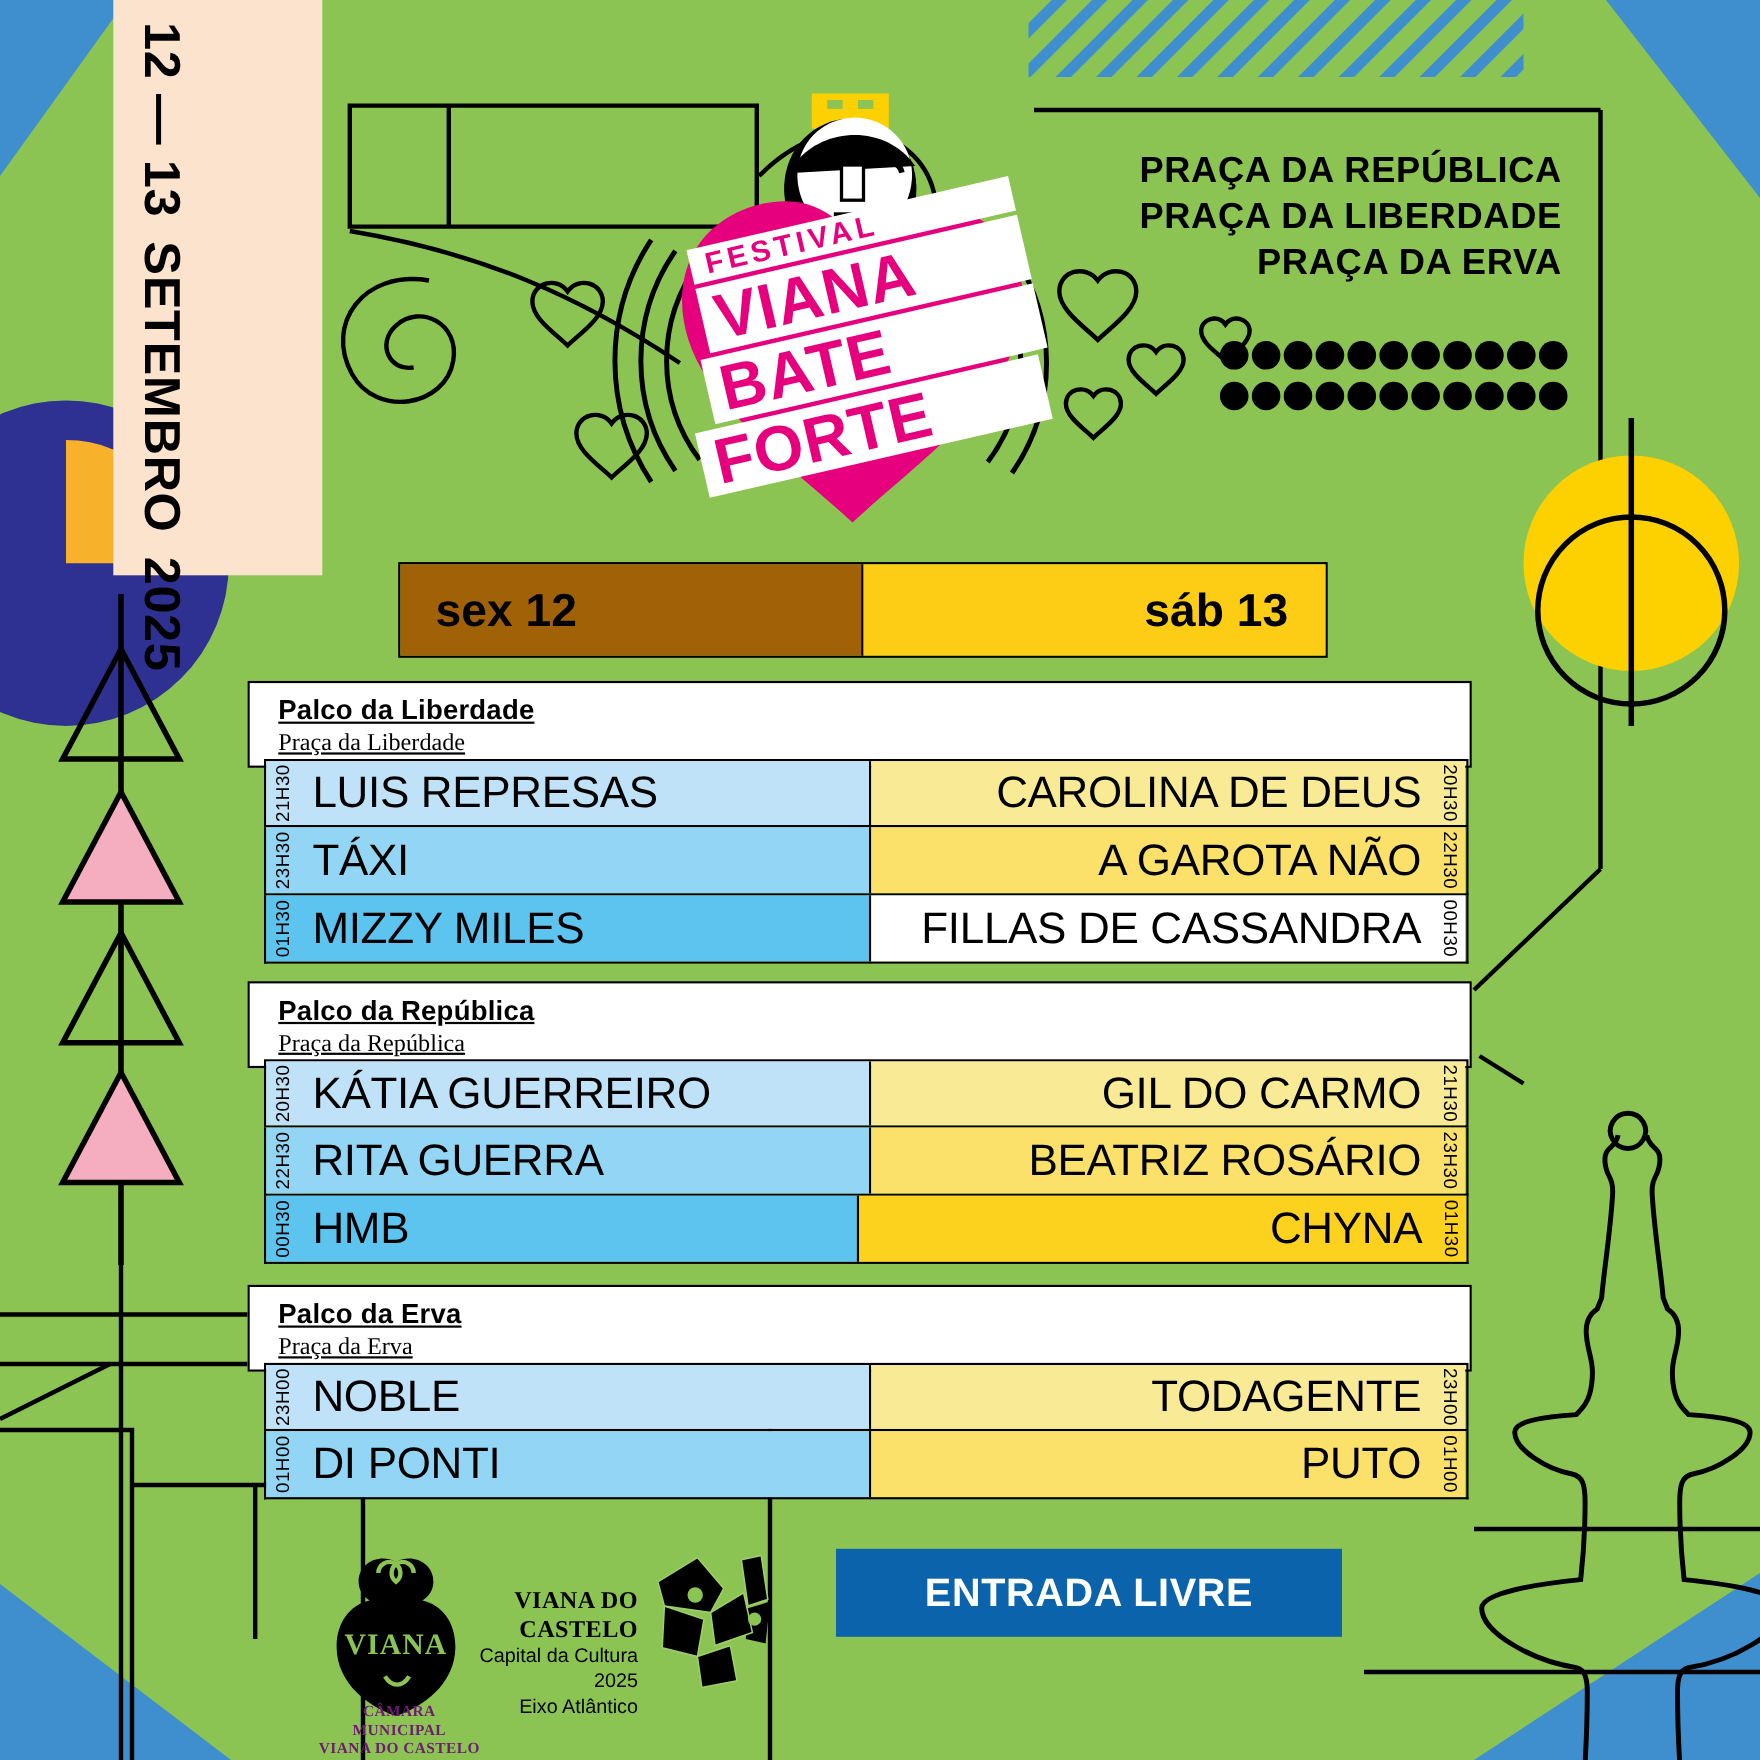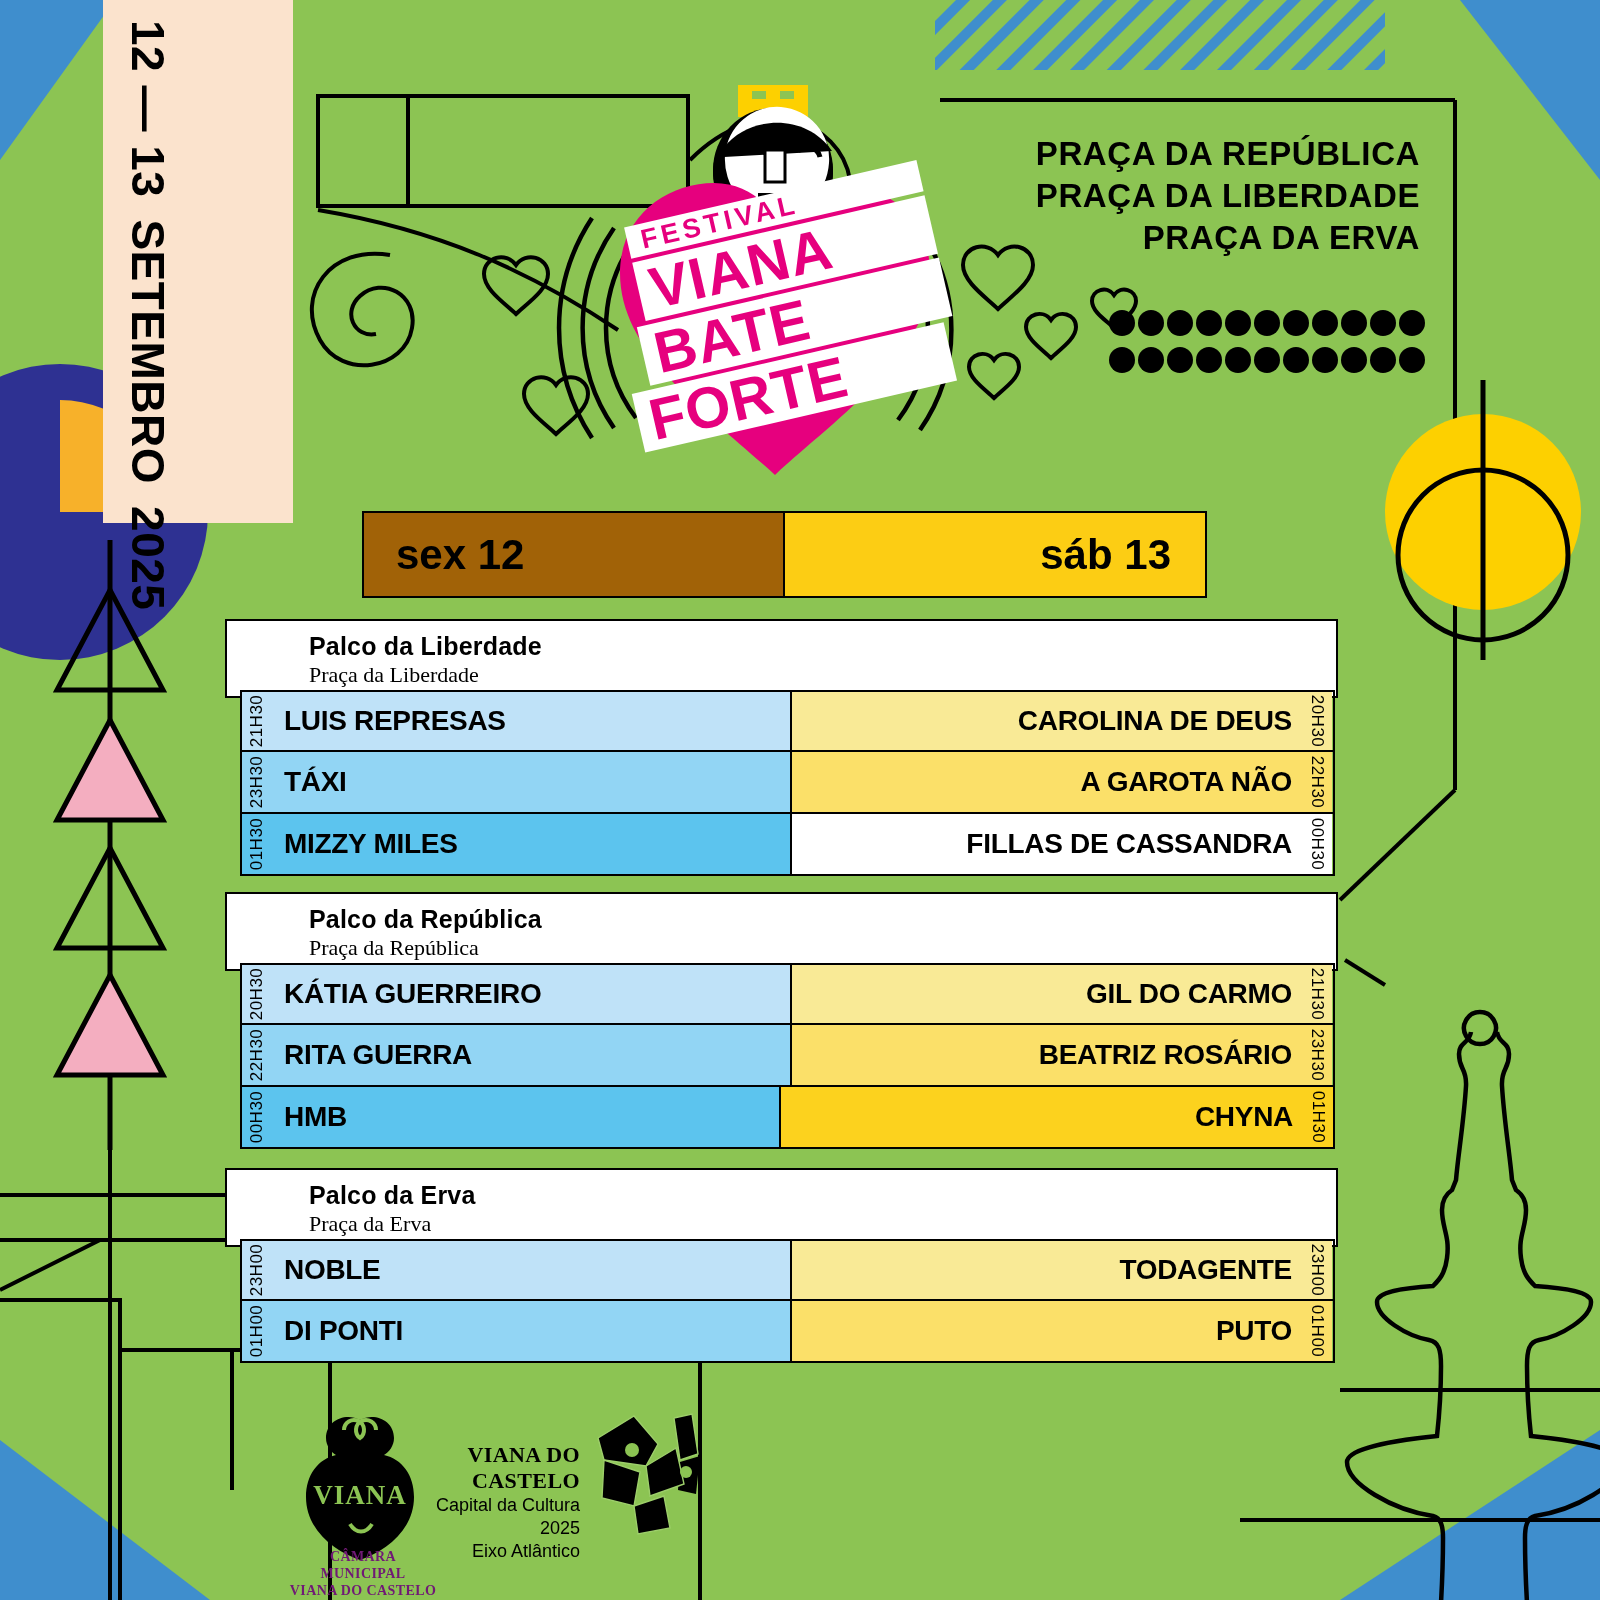--- a/index.html
+++ b/index.html
@@ -59,21 +59,22 @@
   }
   .dayhead .d1{background:#a16207;justify-content:flex-start;padding-left:32px;border-right:2.5px solid #000;}
   .dayhead .d2{background:#fccd14;justify-content:flex-end;padding-right:34px;}
 
   
   .stageblock{position:absolute;}
   .stage-head{
     position:absolute;left:0;top:0;
     background:#fff;border:2.5px solid #000;
     box-sizing:border-box;
-    padding:10px 0 8px 82px;
+    padding:10px 0 8px 26px;
+    text-decoration:underline;
   }
   .stage-title{font-size:25px;font-weight:700;color:#000;line-height:30px;letter-spacing:.2px;}
   .stage-sub{font-family:"Liberation Serif",serif;font-size:22px;color:#000;line-height:27px;}
 
   .rows{position:absolute;left:0;}
   .row{
     display:flex;height:62px;box-sizing:border-box;
     border:2.5px solid #000;border-top-width:0;
     position:relative;
   }
@@ -89,21 +90,21 @@
   }
   .time span{
     font-size:17px;font-weight:400;color:#000;white-space:nowrap;
     letter-spacing:.5px;
   }
   .time.l span{transform:rotate(-90deg);}
   .time.r span{transform:rotate(90deg);}
 
   .act{
     flex:1;display:flex;align-items:center;height:100%;
-    font-size:28px;font-weight:700;color:#000;letter-spacing:-.3px;
+    font-size:40px;font-weight:400;color:#000;letter-spacing:-.3px;
     white-space:nowrap;overflow:hidden;
   }
   .act.l{justify-content:flex-start;padding-left:12px;}
   .act.r{justify-content:flex-end;padding-right:10px;}
 
   
   .entrada{
     position:absolute;left:760px;top:1408px;width:460px;height:80px;
     background:#0a63ab;color:#fff;
     display:flex;align-items:center;justify-content:center;
@@ -457,20 +458,21 @@
               <div class="act r">PUTO</div>
               <div class="time r">
                 <span>01H00</span>
               </div>
             </div>
           </div>
         </div>
       </div>
     </div>
 
+  <div class="entrada">ENTRADA LIVRE</div>
 
   <div class="cm-logo">
     <svg viewBox="0 0 120 150" width="120" height="150">
       <path d="M60 8 c -14 -8 -34 0 -34 18 c 0 8 5 14 10 17
                c -18 4 -30 20 -30 42 c 0 34 30 55 54 63
                c 24 -8 54 -29 54 -63 c 0 -22 -12 -38 -30 -42
                c 5 -3 10 -9 10 -17 c 0 -18 -20 -26 -34 -18 z" fill="#000"></path>
       <text x="60" y="92" text-anchor="middle" font-family="Liberation Serif, serif" font-size="27" font-weight="700" fill="#8cc453" letter-spacing="1">VIANA</text>
       <path d="M44 18 a 10 10 0 1 1 16 8 a 10 10 0 1 1 16 -8" fill="none" stroke="#8cc453" stroke-width="4"></path>
       <path d="M50 112 c 6 10 16 10 22 0" fill="none" stroke="#8cc453" stroke-width="4"></path>

